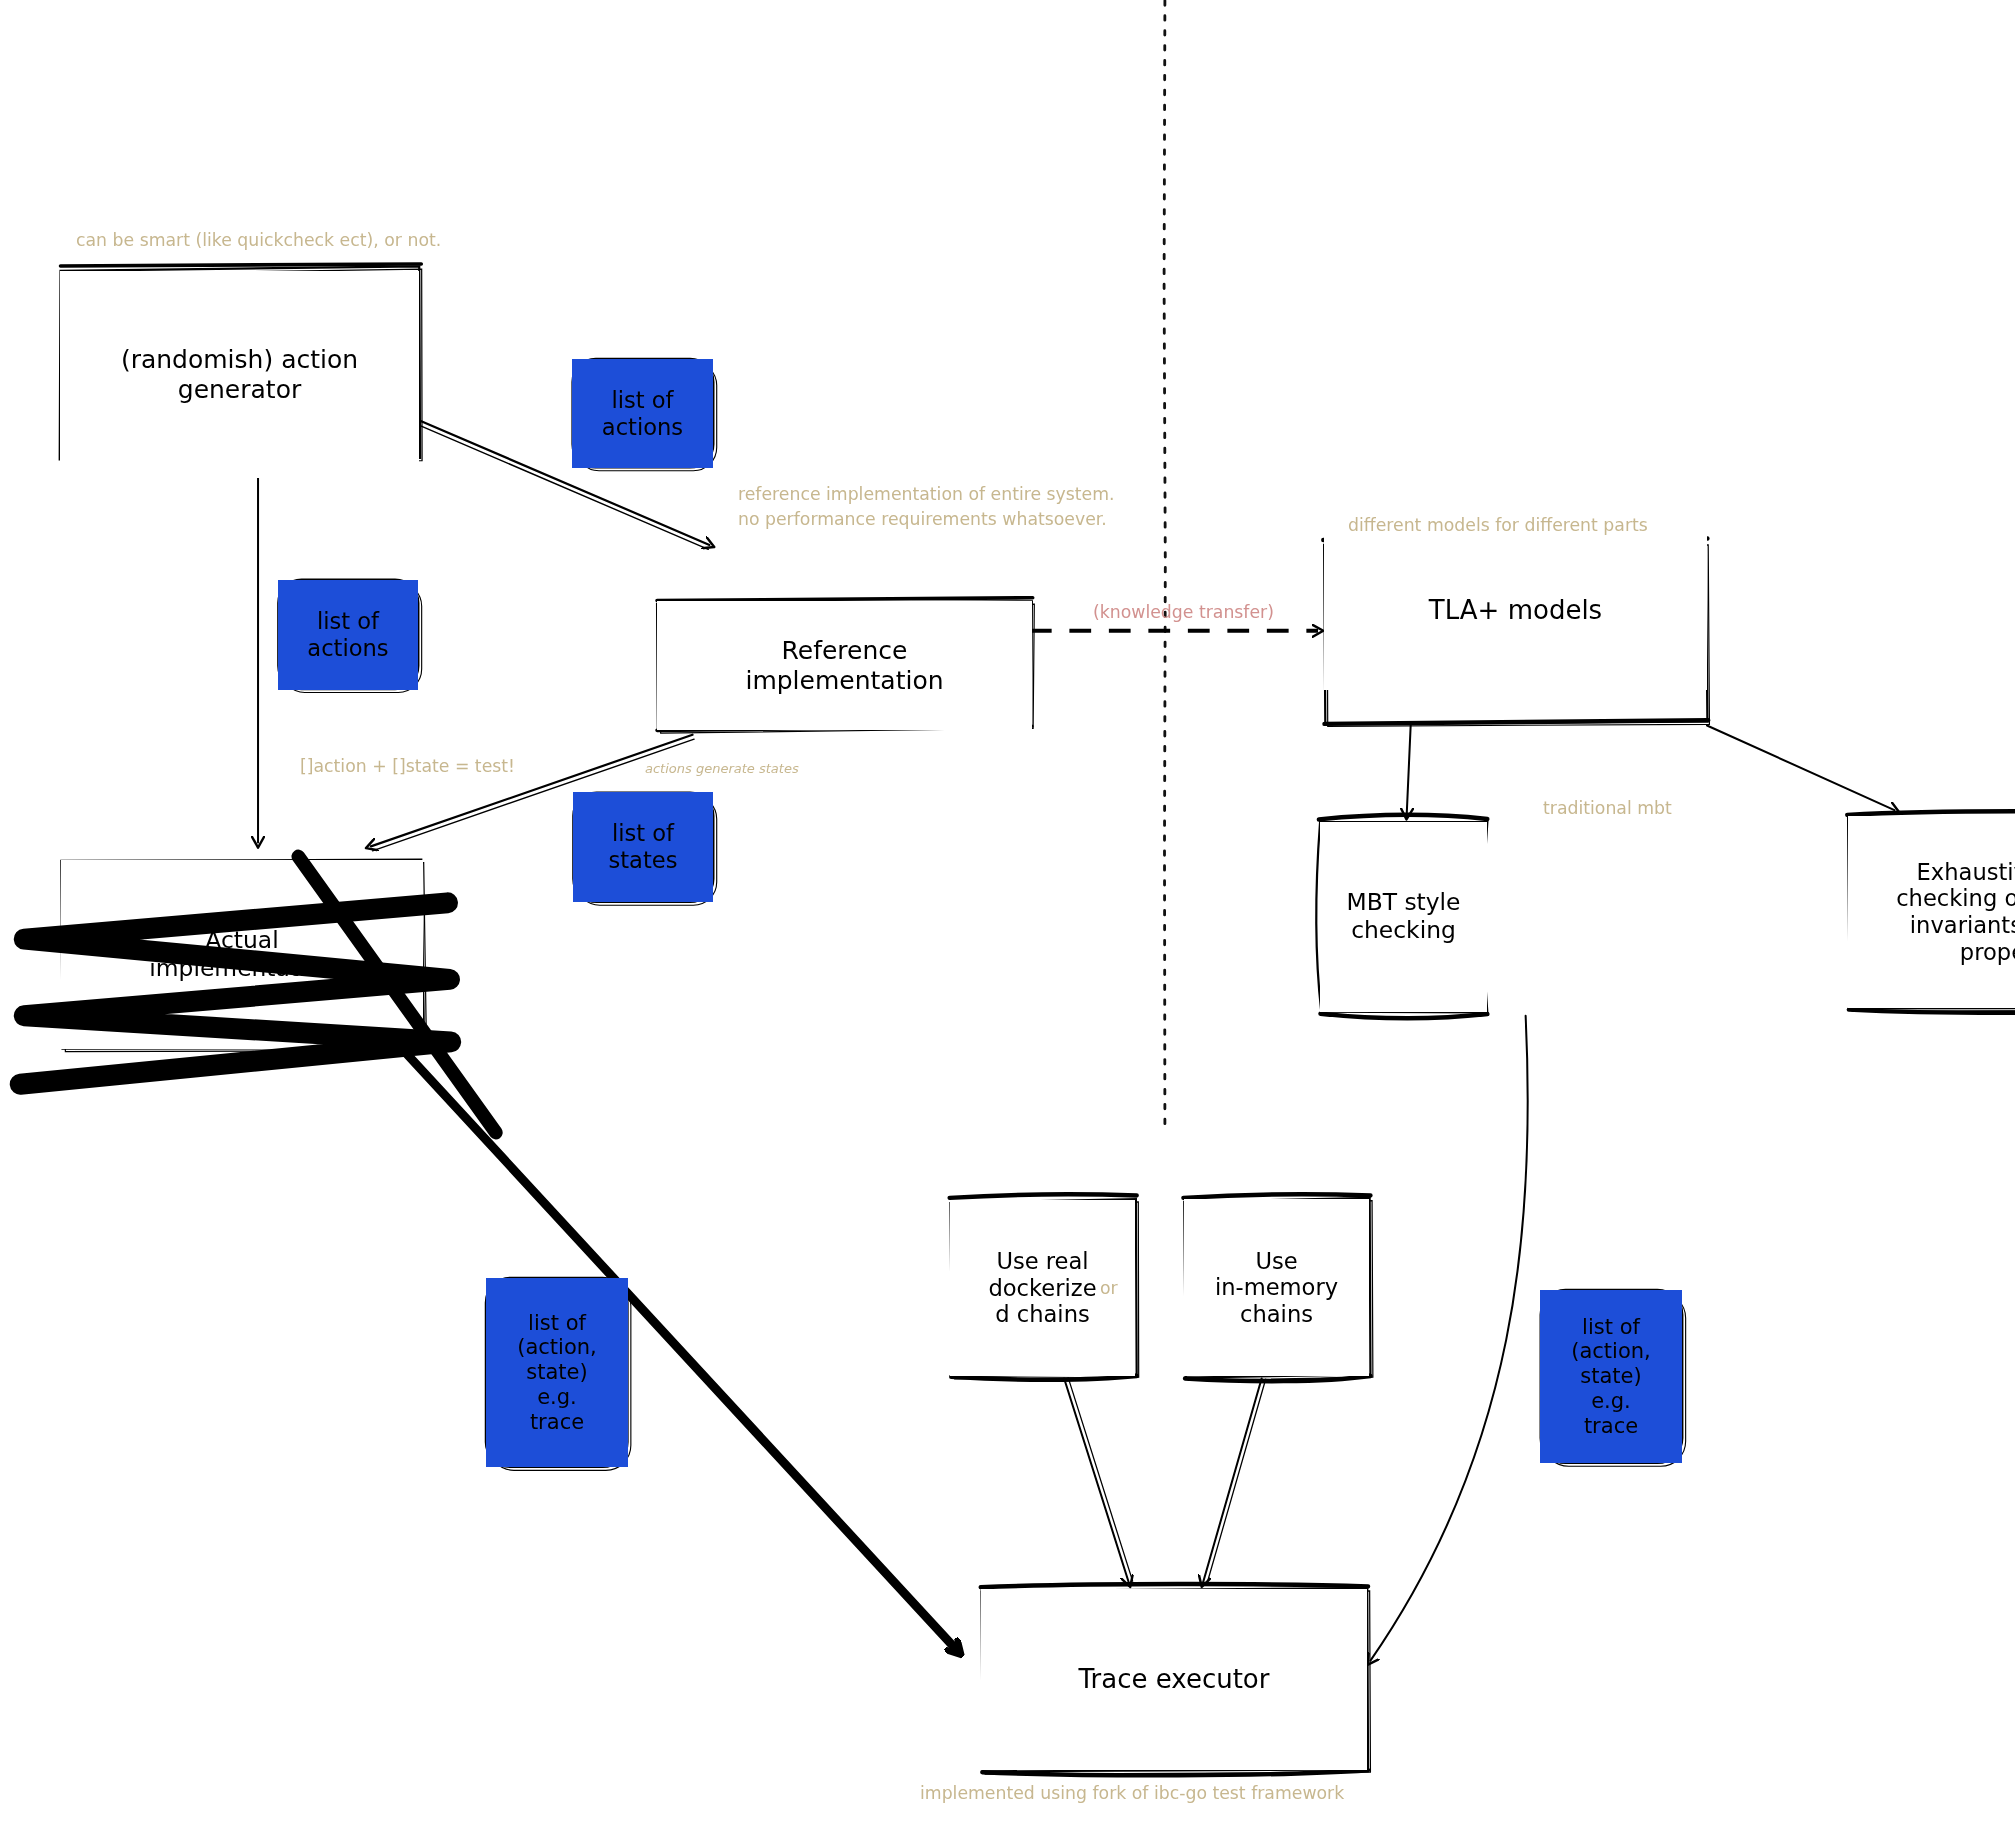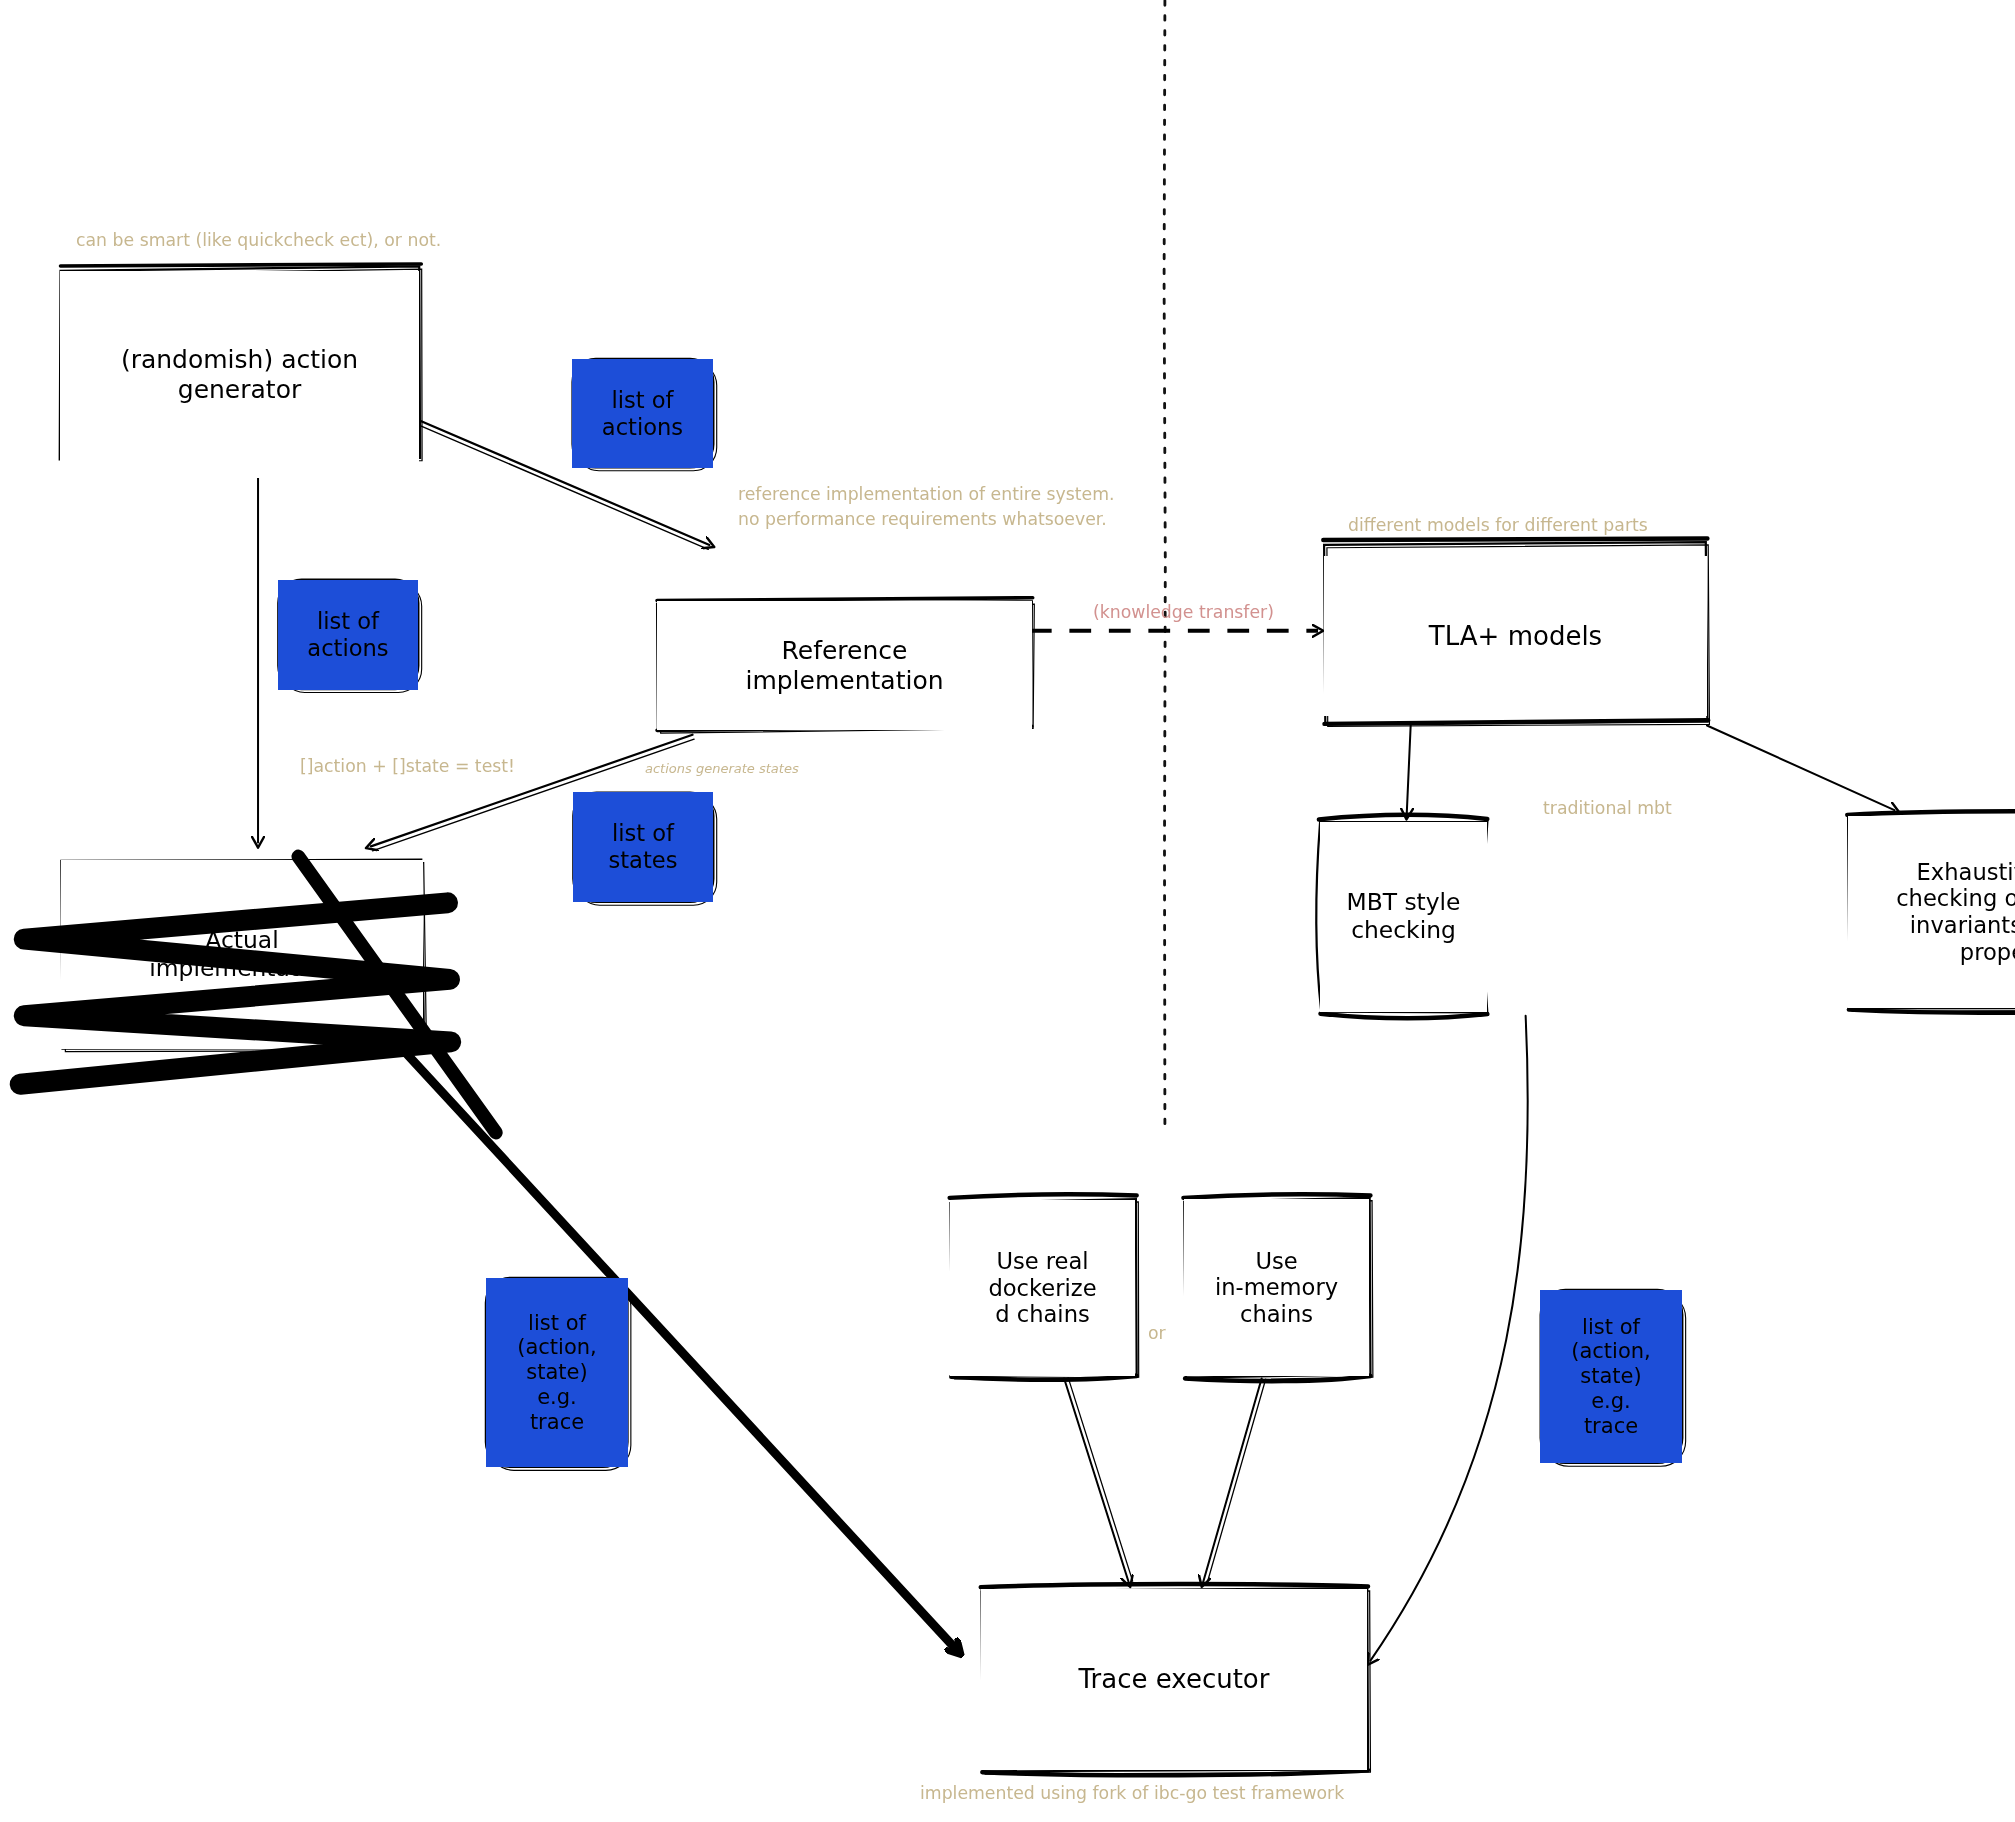--- a/index.html
+++ b/index.html
@@ -213,21 +213,21 @@
 
   <div class="node rect-node" style="left:60px; top:271px; width:359px; height:207px; font-size:25px;">(randomish) action
 generator</div>
 
   <div class="node rect-node" style="left:657px; top:601px; width:375px; height:129px; font-size:25px;">Reference
 implementation</div>
 
   <div class="node rect-node" style="left:61px; top:860px; width:362px; height:189px; font-size:23.4px;">Actual
 implementation</div>
 
-  <div class="node rect-node" style="left:1324px; top:556px; width:383px; height:160px; font-size:26px;">TLA+ models</div>
+  <div class="node rect-node" style="left:1324px; top:530px; width:383px; height:160px; font-size:26px;">TLA+ models</div>
 
   <div class="node rect-node" style="left:1320px; top:822px; width:167px; height:190px; font-size:23.4px;">MBT style checking</div>
 
   <div class="node rect-node" style="left:1848px; top:816px; width:339px; height:192px; font-size:22.6px;">Exhaustive model
 checking or inductive
 invariants to check
 properties</div>
 
   <div class="node rect-node" style="left:950px; top:1200px; width:185px; height:176px; font-size:22.6px;">Use real
 dockerize
@@ -277,18 +277,18 @@
   <div class="annot annot-pink" style="left:1093px; top:600px; font-size:17.3px;">(knowledge transfer)</div>
 
   <div class="annot" style="left:1348px; top:513px; font-size:17.3px;">different models for different parts</div>
 
   <div class="annot" style="left:300px; top:738px; font-size:17.3px;margin-top:16px;">[]action + []state = test!</div>
 
   <div class="annot" style="left:645px; top:760px; font-size:13px;font-style:italic;">actions generate states</div>
 
   <div class="annot" style="left:1543px; top:796px; font-size:17.3px;">traditional mbt</div>
 
-  <div class="annot" style="left:1148px; top:1276px; font-size:17.3px;margin-top:45px;">or</div>
+  <div class="annot" style="left:1100px; top:1276px; font-size:17.3px;">or</div>
 
   <div class="annot" style="left:920px; top:1781px; font-size:17.3px;">implemented using fork of ibc-go test framework</div>
 
 </div>
 
 
 </body></html>

